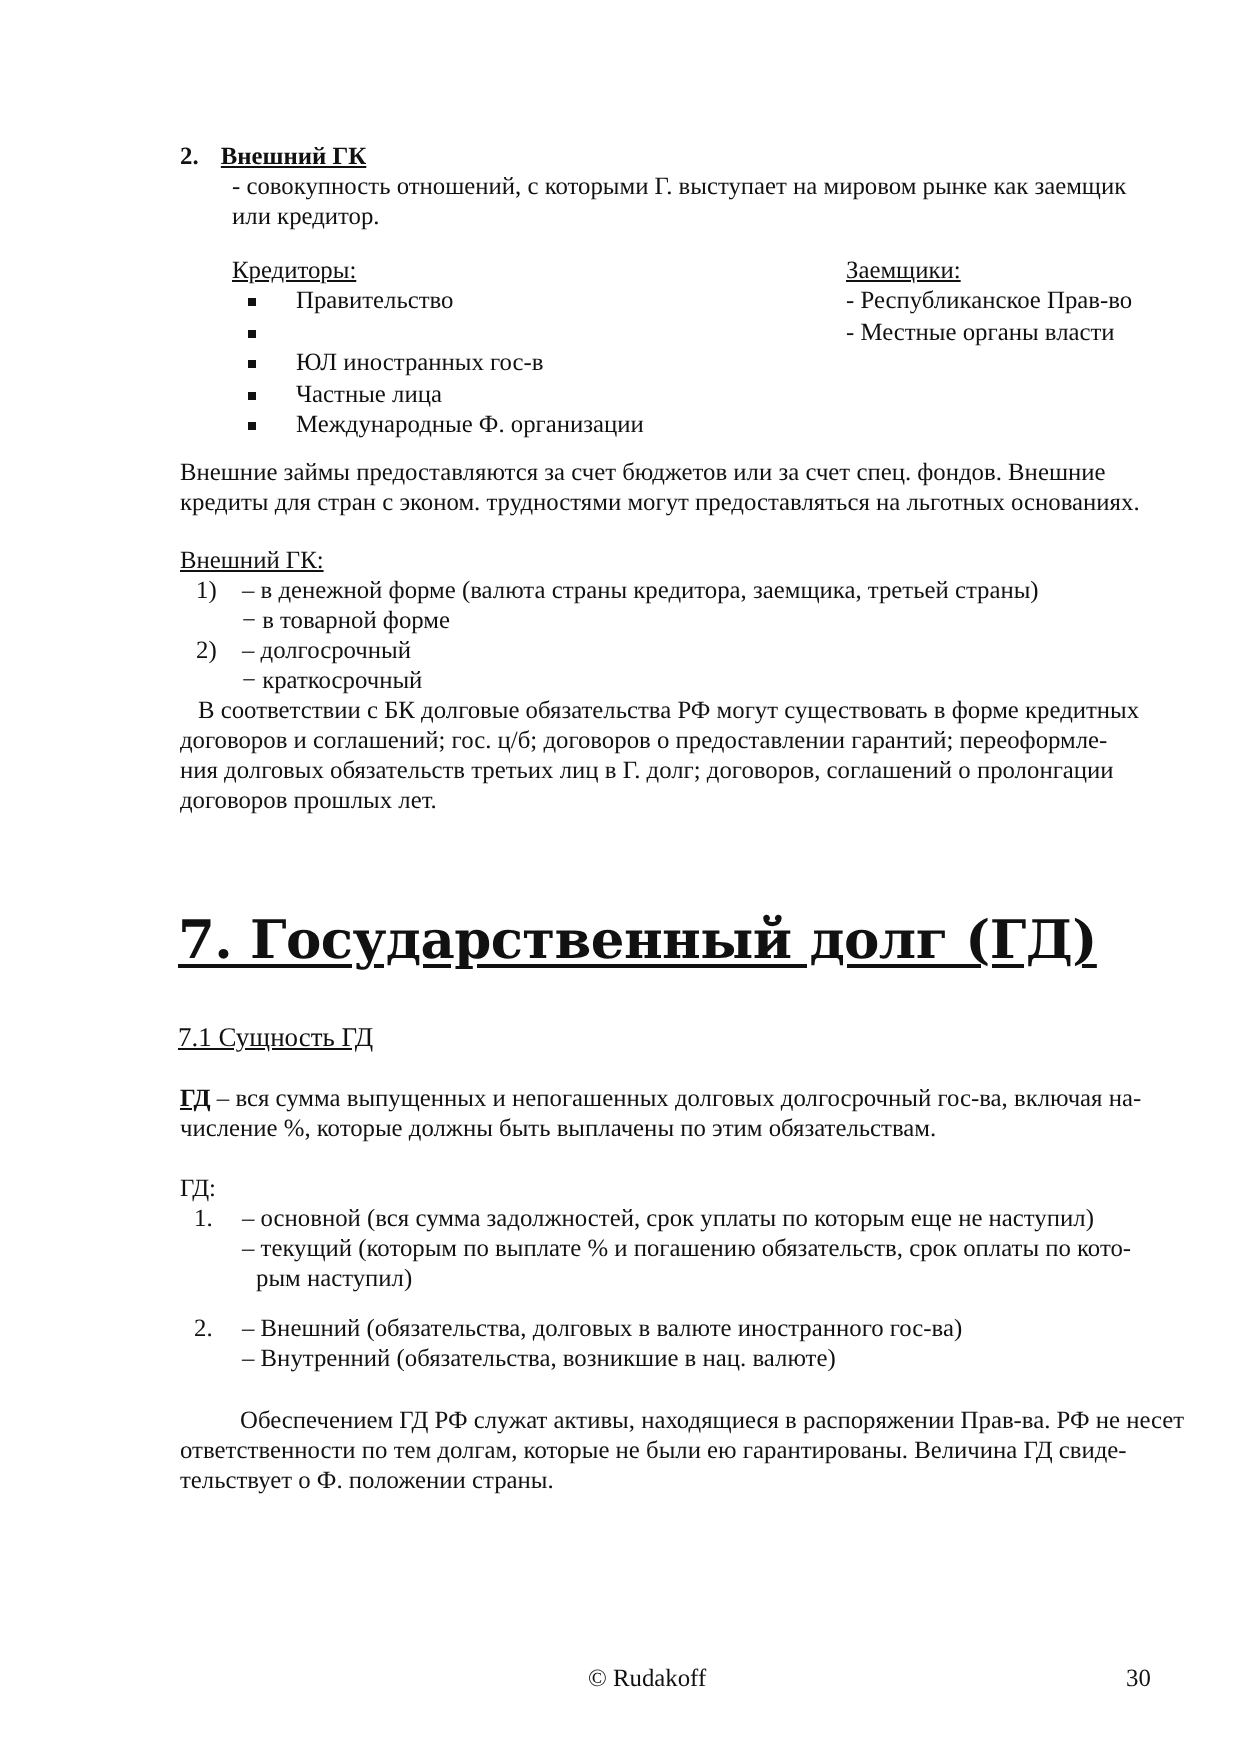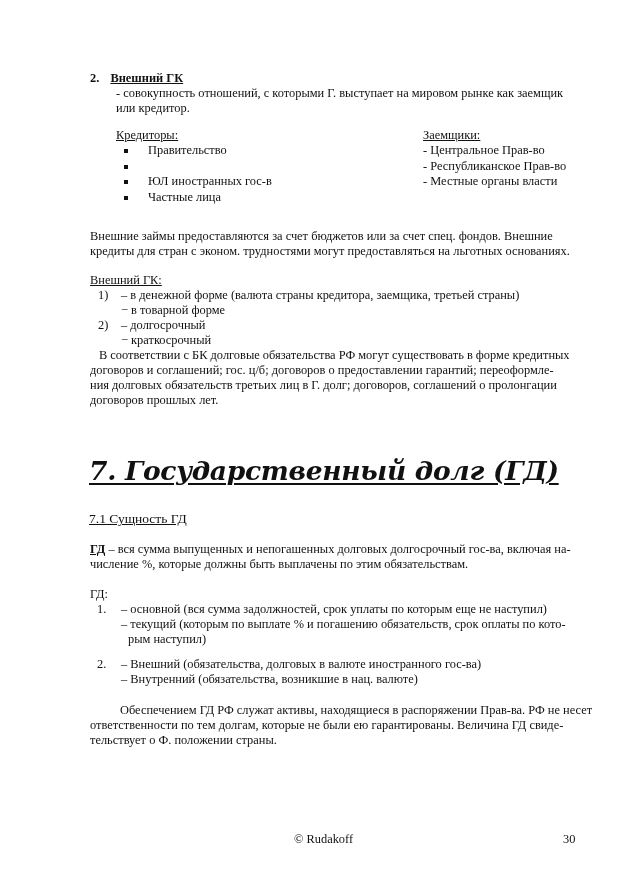--- a/index.html
+++ b/index.html
@@ -13,46 +13,46 @@
     .b { font-weight: bold; }
     .line { white-space: nowrap; }
     .bullet-sq {
       display: inline-block; width: 4px; height: 4px; background: #111;
       position: absolute; left: 0; top: 6px;
     }
     .bitem { position: relative; padding-left: 24px; height: 15.5px; white-space: nowrap; }
     .h1 {
       font-family: "DejaVu Serif", serif; font-size: 26.5px; font-weight: bold;
       text-decoration: underline; text-decoration-thickness: 2px; text-underline-offset: 3px;
-      letter-spacing: -0.3px; white-space: nowrap; font-style: italic;
+      letter-spacing: -0.3px; white-space: nowrap;
     }
     .h2 { font-size: 13.5px; font-weight: normal; text-decoration: underline; white-space: nowrap; }
     .footer { font-size: 12.4px; }
   </style>
 </head>
 <body>
 
 <div class="abs line b" style="left:90px; top:71px;">
   <span>2.</span>
   <span class="u" style="margin-left:8px;">Внешний ГК</span>
 </div>
 <div class="abs line" style="left:116px; top:86px;">- совокупность отношений, с которыми Г. выступает на мировом рынке как заемщик</div>
 <div class="abs line" style="left:116px; top:101px;">или кредитор.</div>
 
 <div class="abs line u" style="left:116px; top:128px;">Кредиторы:</div>
 <div class="abs" style="left:124px; top:143px; width:260px;">
   <div class="bitem"><span class="bullet-sq"></span><span>Правительство</span></div>
   <div class="bitem"><span class="bullet-sq"></span></div>
   <div class="bitem"><span class="bullet-sq"></span><span>ЮЛ иностранных гос-в</span></div>
   <div class="bitem"><span class="bullet-sq"></span><span>Частные лица</span></div>
+  <div class="bitem"><span class="bullet-sq"></span><span>Международные Ф. организации</span></div>
 </div>
 
 <div class="abs line u" style="left:423px; top:128px;">Заемщики:</div>
 <div class="abs" style="left:423px; top:143px;">
-  <div class="line" style="height:15.5px;">- Центральное Прав-во</div>
   <div class="line" style="height:15.5px;">- Республиканское Прав-во</div>
   <div class="line" style="height:15.5px;">- Местные органы власти</div>
 </div>
 
 <div class="abs line" style="left:90px; top:229px;">Внешние займы предоставляются за счет бюджетов или за счет спец. фондов. Внешние</div>
 <div class="abs line" style="left:90px; top:244px;">кредиты для стран с эконом. трудностями могут предоставляться на льготных основаниях.</div>
 
 <div class="abs line u" style="left:90px; top:273px;">Внешний ГК:</div>
 <div class="abs line" style="left:98px; top:288px;">1)</div>
 <div class="abs line" style="left:121px; top:288px;">– в денежной форме (валюта страны кредитора, заемщика, третьей страны)</div>

